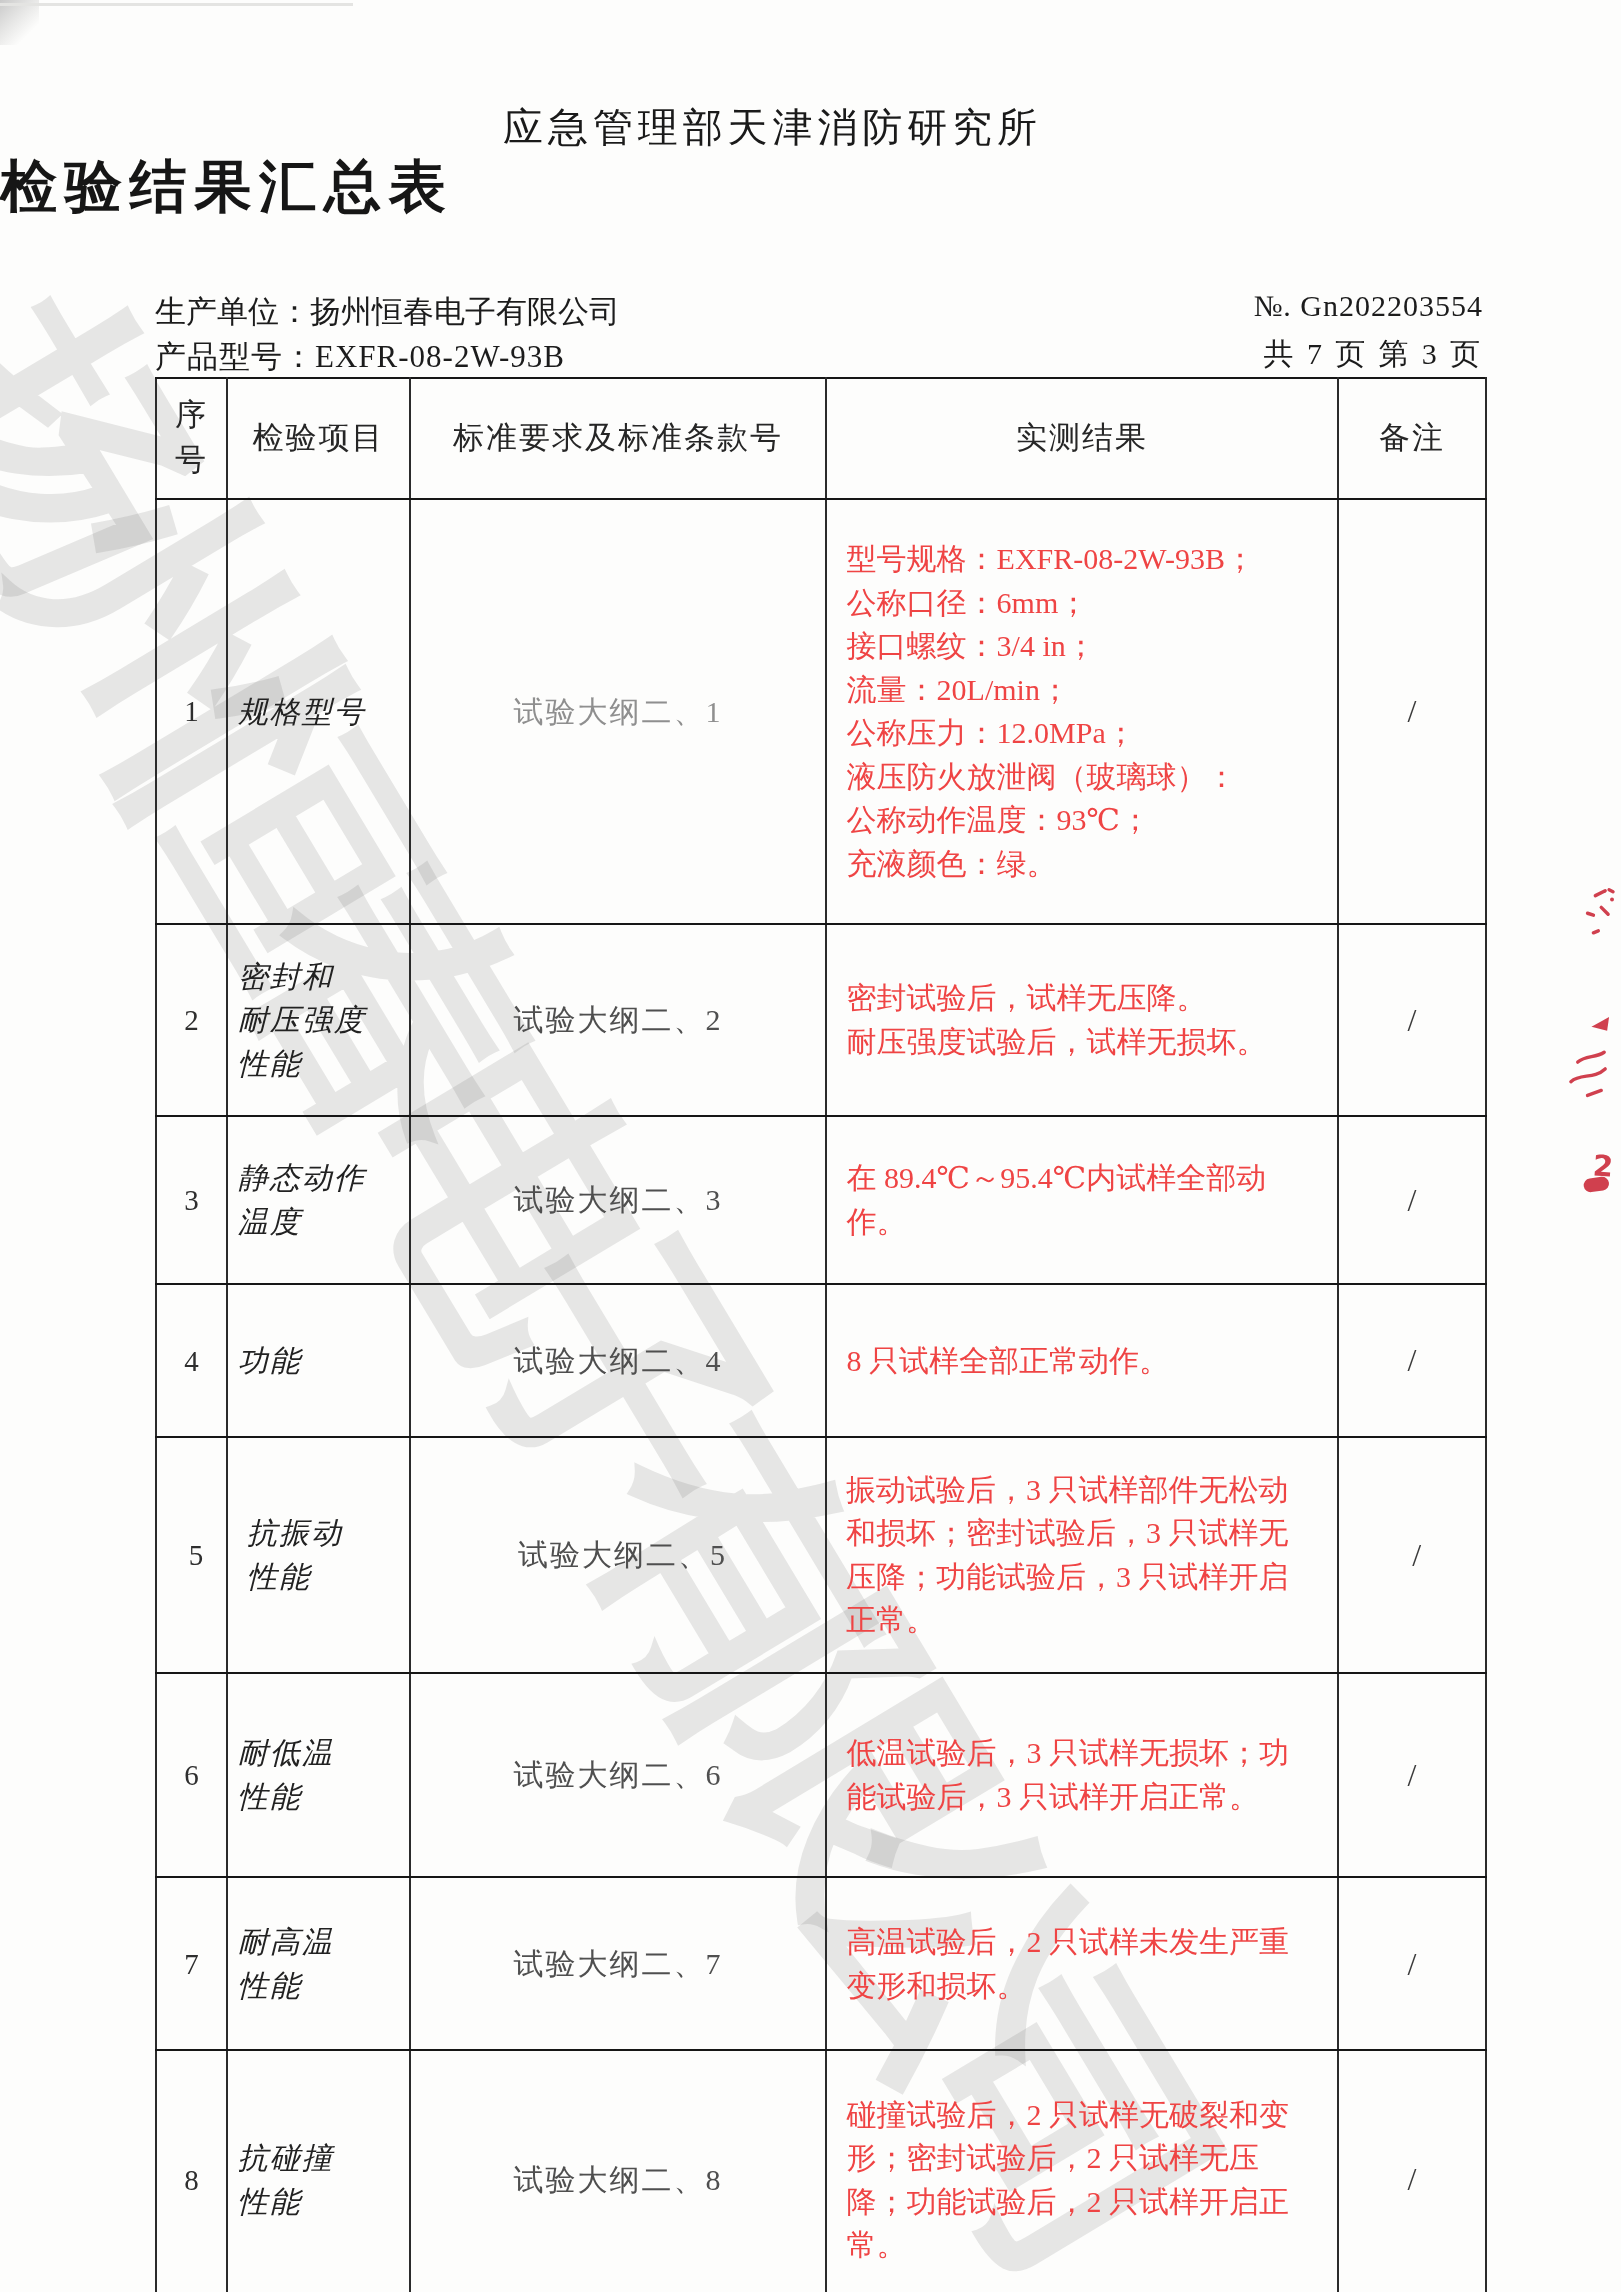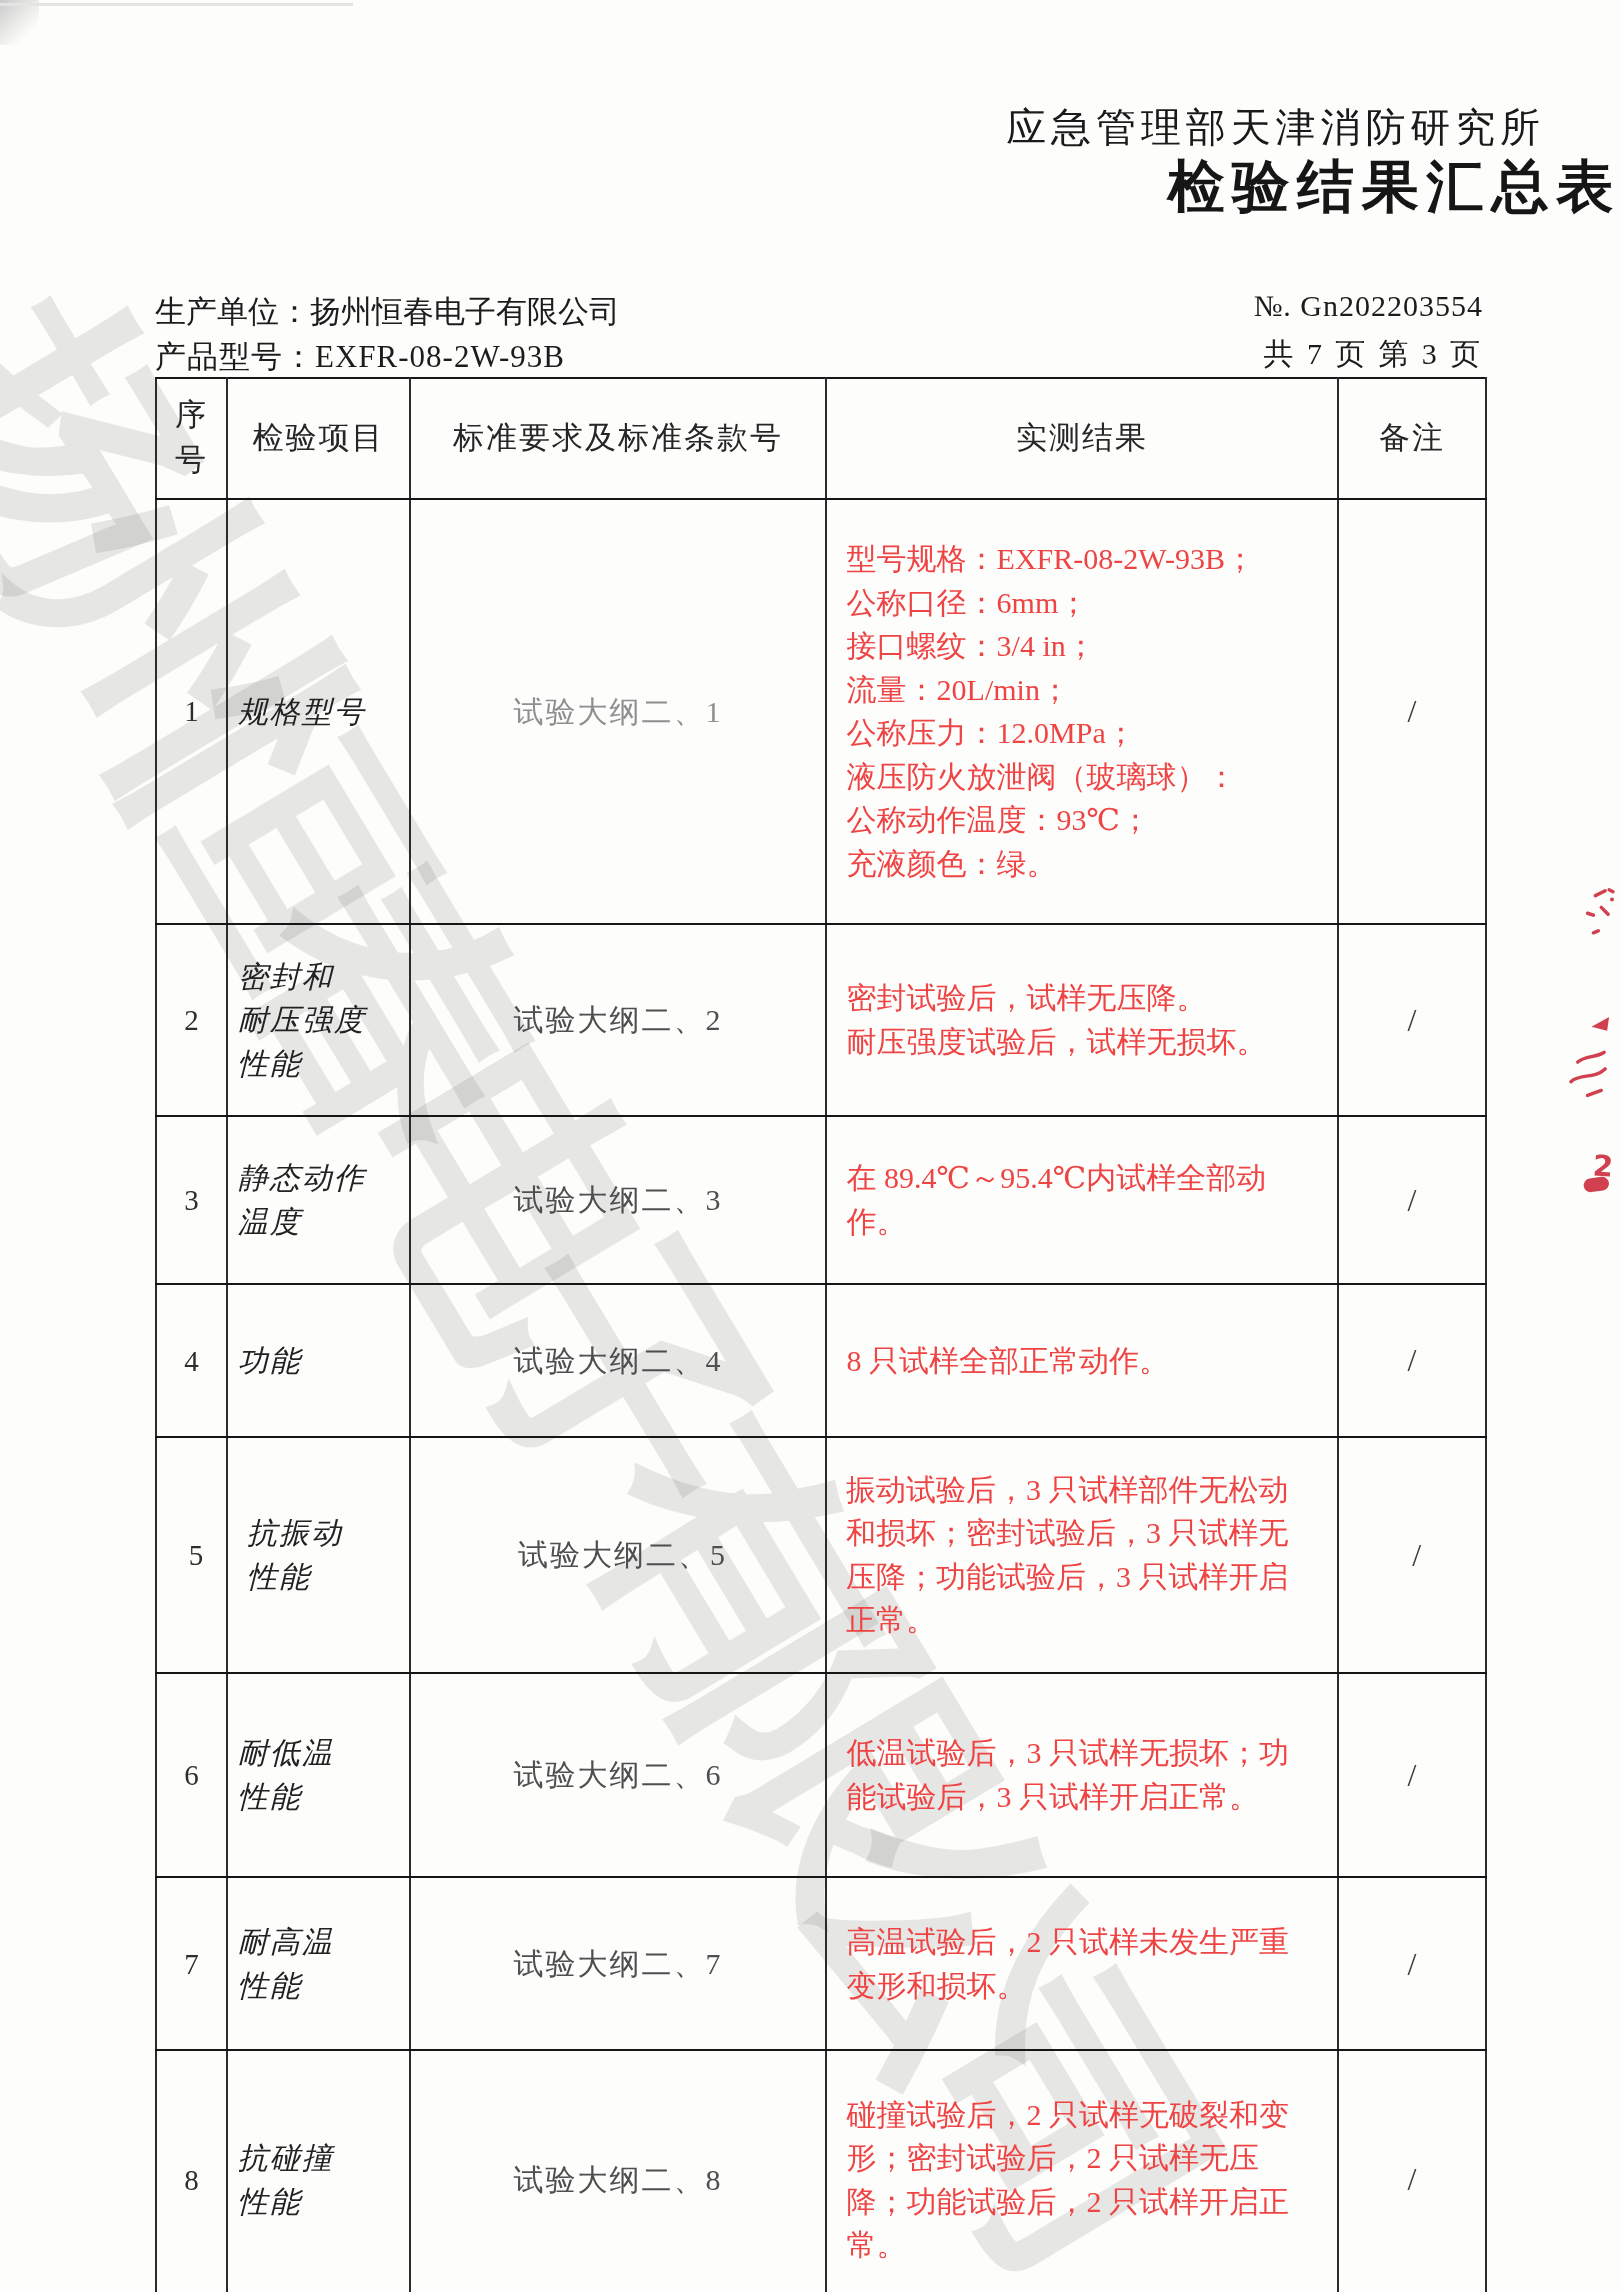--- a/index.html
+++ b/index.html
@@ -19,25 +19,25 @@
   .watermark{
     left:147px;top:235px;
     transform:rotate(59deg);transform-origin:0 0;
     font-family:"DejaVu Sans","Liberation Sans",sans-serif;
     font-weight:900;font-size:279px;letter-spacing:-61px;
     white-space:nowrap;color:rgba(90,90,90,0.14);
     z-index:0;pointer-events:none;
   }
   
   .org-line{
-    top:100px;left:0;width:1545px;text-align:right;
+    top:100px;left:0;width:1545px;text-align:center;
     font-size:40px;letter-spacing:4.9px;color:#1a1a1a;
   }
   .doc-title{
-    top:149px;left:0;width:1621px;text-align:right;
+    top:149px;left:0;width:1621px;text-align:left;
     font-size:57px;font-weight:600;letter-spacing:7.8px;color:#161616;
   }
   .meta-left-1{top:291px;left:155px;font-size:31px;}
   .meta-left-2{top:336px;left:155px;font-size:31px;letter-spacing:1px;}
   .meta-right-1{top:289px;right:138px;font-size:30px;letter-spacing:1px;}
   .meta-right-2{top:334px;right:138px;font-size:30px;letter-spacing:2.9px;}
   
   .report-table{
     position:absolute;top:377px;left:155px;width:1329px;
     border-collapse:collapse;table-layout:fixed;z-index:1;

